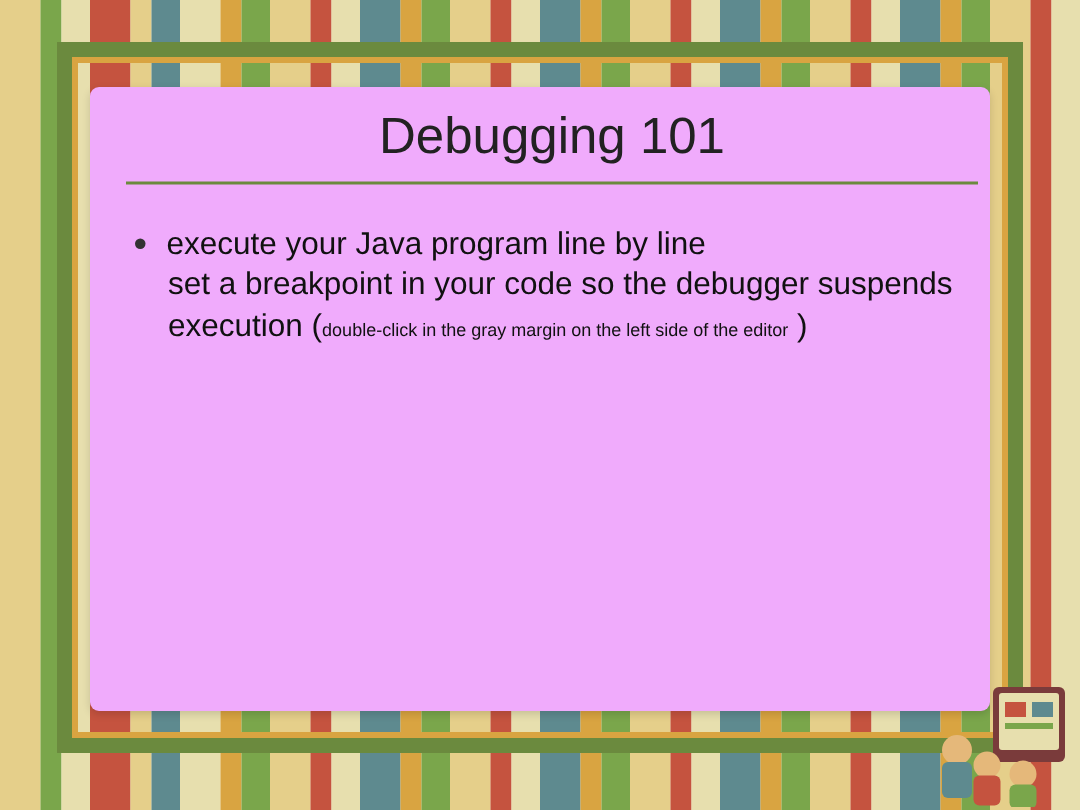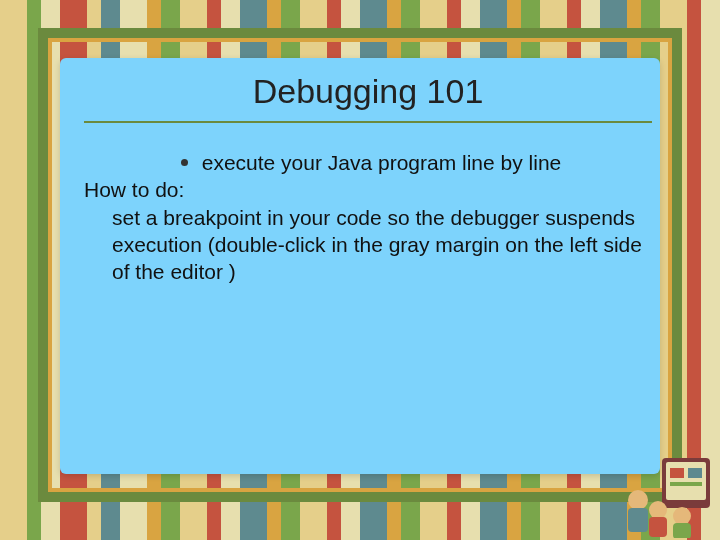--- a/index.html
+++ b/index.html
@@ -30,21 +30,21 @@
     position: absolute;
     inset: 0;
     border: 4px solid #d9a441;
   }
   .content-card {
     position: absolute;
     top: 58px;
     left: 60px;
     right: 60px;
     bottom: 66px;
-    background: #7dd3fc;
+    background: #f0abfc;
     border-radius: 6px;
     box-shadow: 0 2px 6px rgba(0,0,0,0.15);
     padding: 14px 8px 18px 24px;
   }
   .title {
     font-size: 34px;
     text-align: center;
     color: #222;
     border-bottom: 2px solid #6b8a3e;
     padding-bottom: 10px;
@@ -53,36 +53,35 @@
   }
   .body {
     font-size: 21px;
     color: #111;
     line-height: 1.3;
   }
   .bullet-row {
     display: flex;
     align-items: flex-start;
     margin-left: 6px;
-    justify-content: center;
   }
   .dot {
     width: 7px;
     height: 7px;
     background: #333;
     border-radius: 50%;
     flex-shrink: 0;
     margin-top: 10px;
     margin-right: 14px;
   }
   .indent {
     margin-left: 28px;
   }
   .small {
-    font-size: 21px;
+    font-size: 12px;
   }
   .corner-art {
     position: absolute;
     right: 6px;
     bottom: 2px;
     width: 96px;
     height: 86px;
   }
 </style>
 </head>
@@ -135,21 +134,20 @@
   <h1 class="title">Debugging 101</h1>
 
   <div class="body">
 
     <div class="bullet-row">
       <span class="dot"></span>
       <span>execute your Java program line by line</span>
     </div>
 
 
-    <div>How to do:</div>
 
     <div class="indent">
       <span>set a breakpoint in your code so the debugger suspends execution (</span><span class="small">double-click in the gray margin on the left side of the editor</span><span> )</span>
     </div>
 
 
   </div>
 </div>
 
 <svg class="corner-art" viewBox="0 0 96 86">

